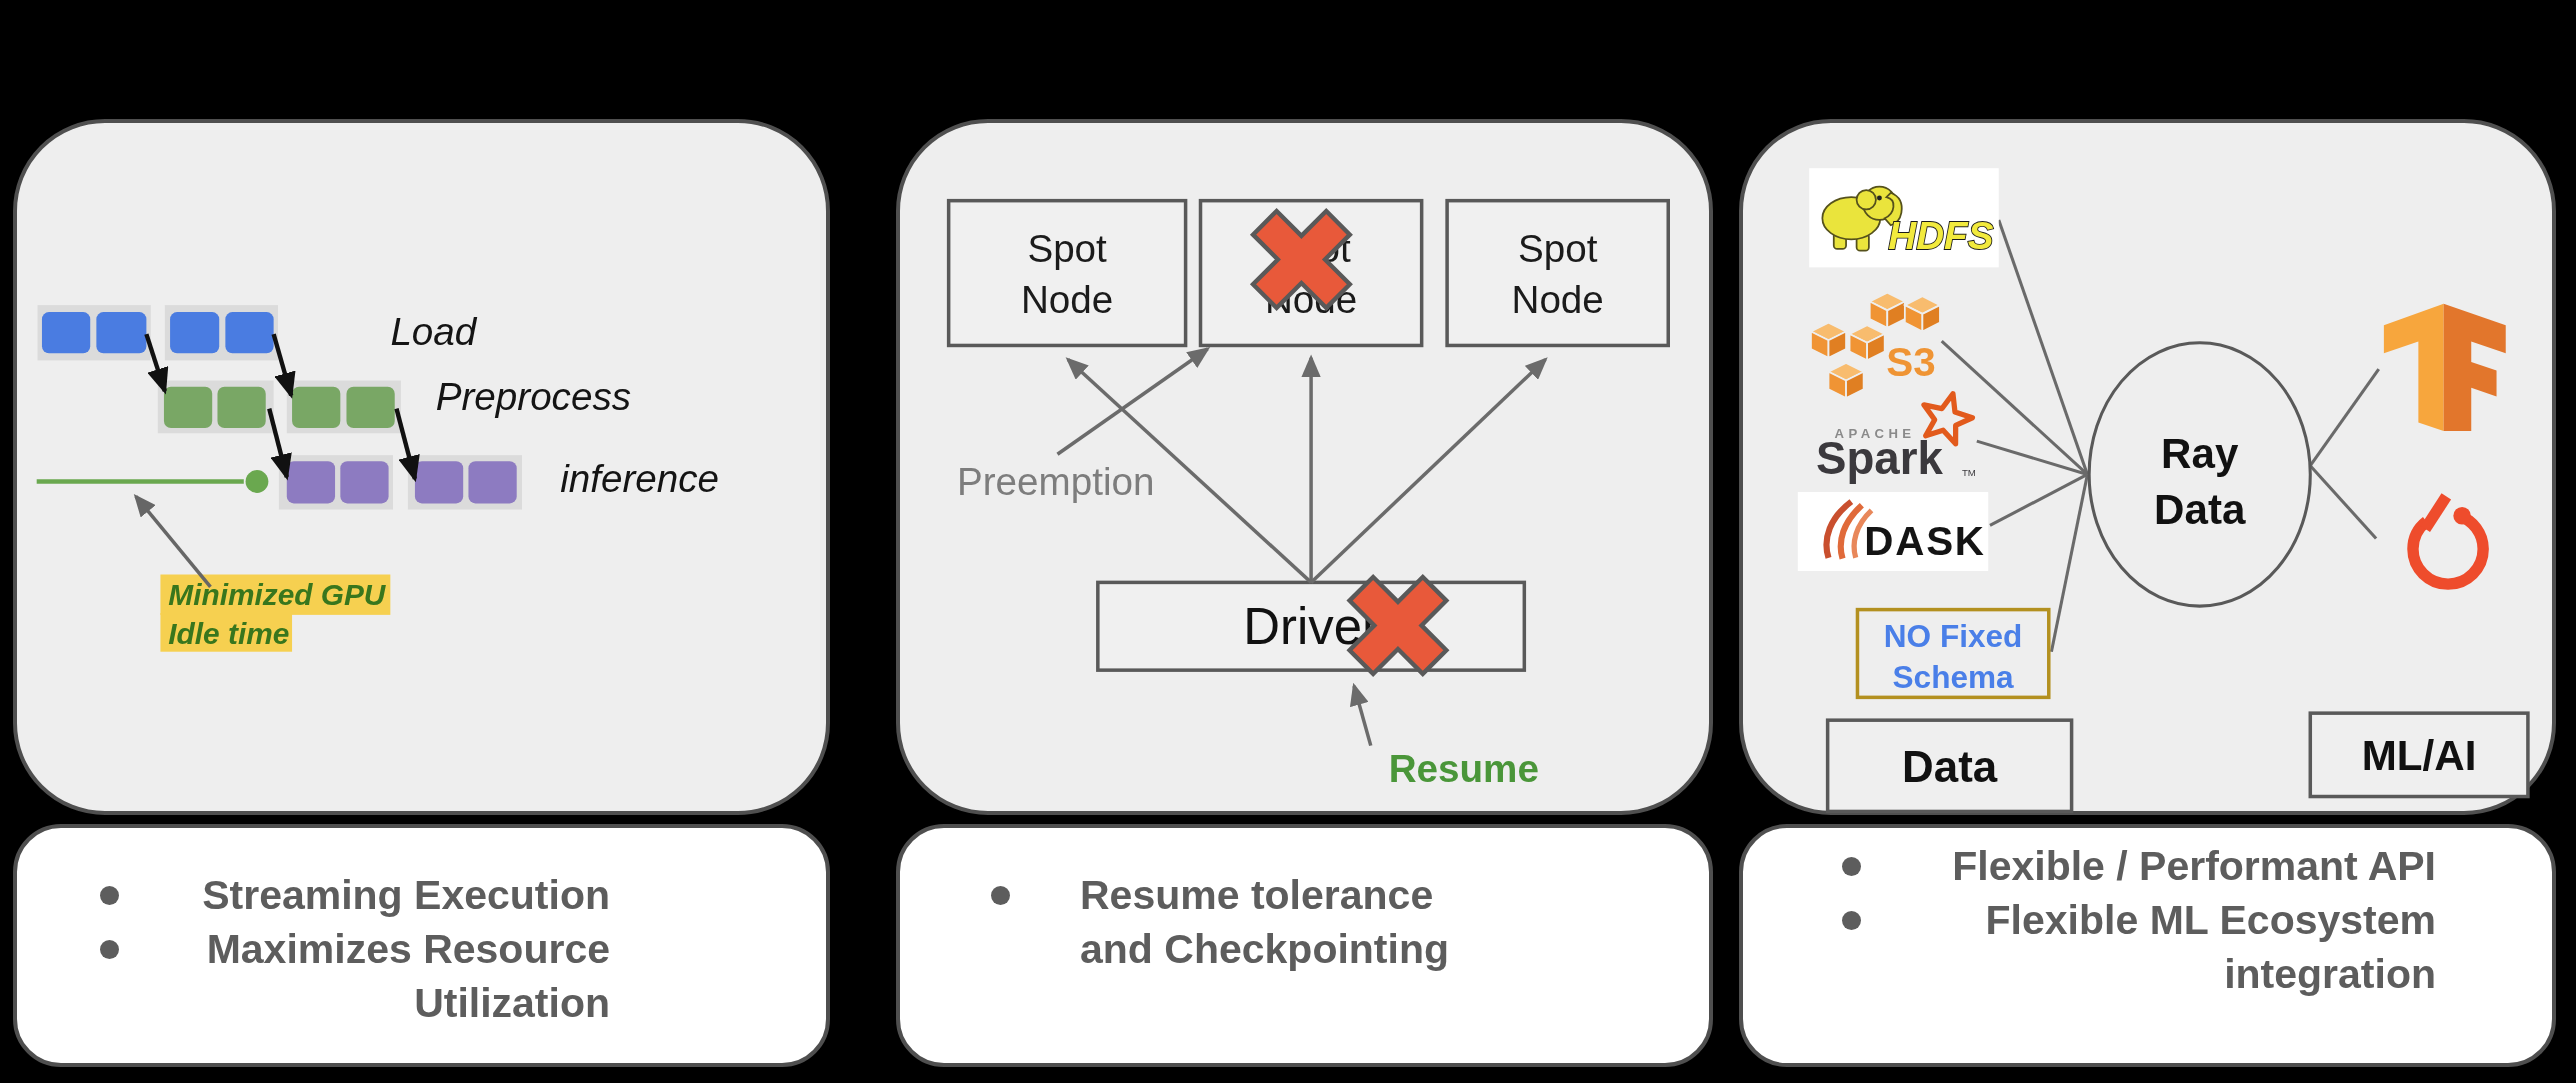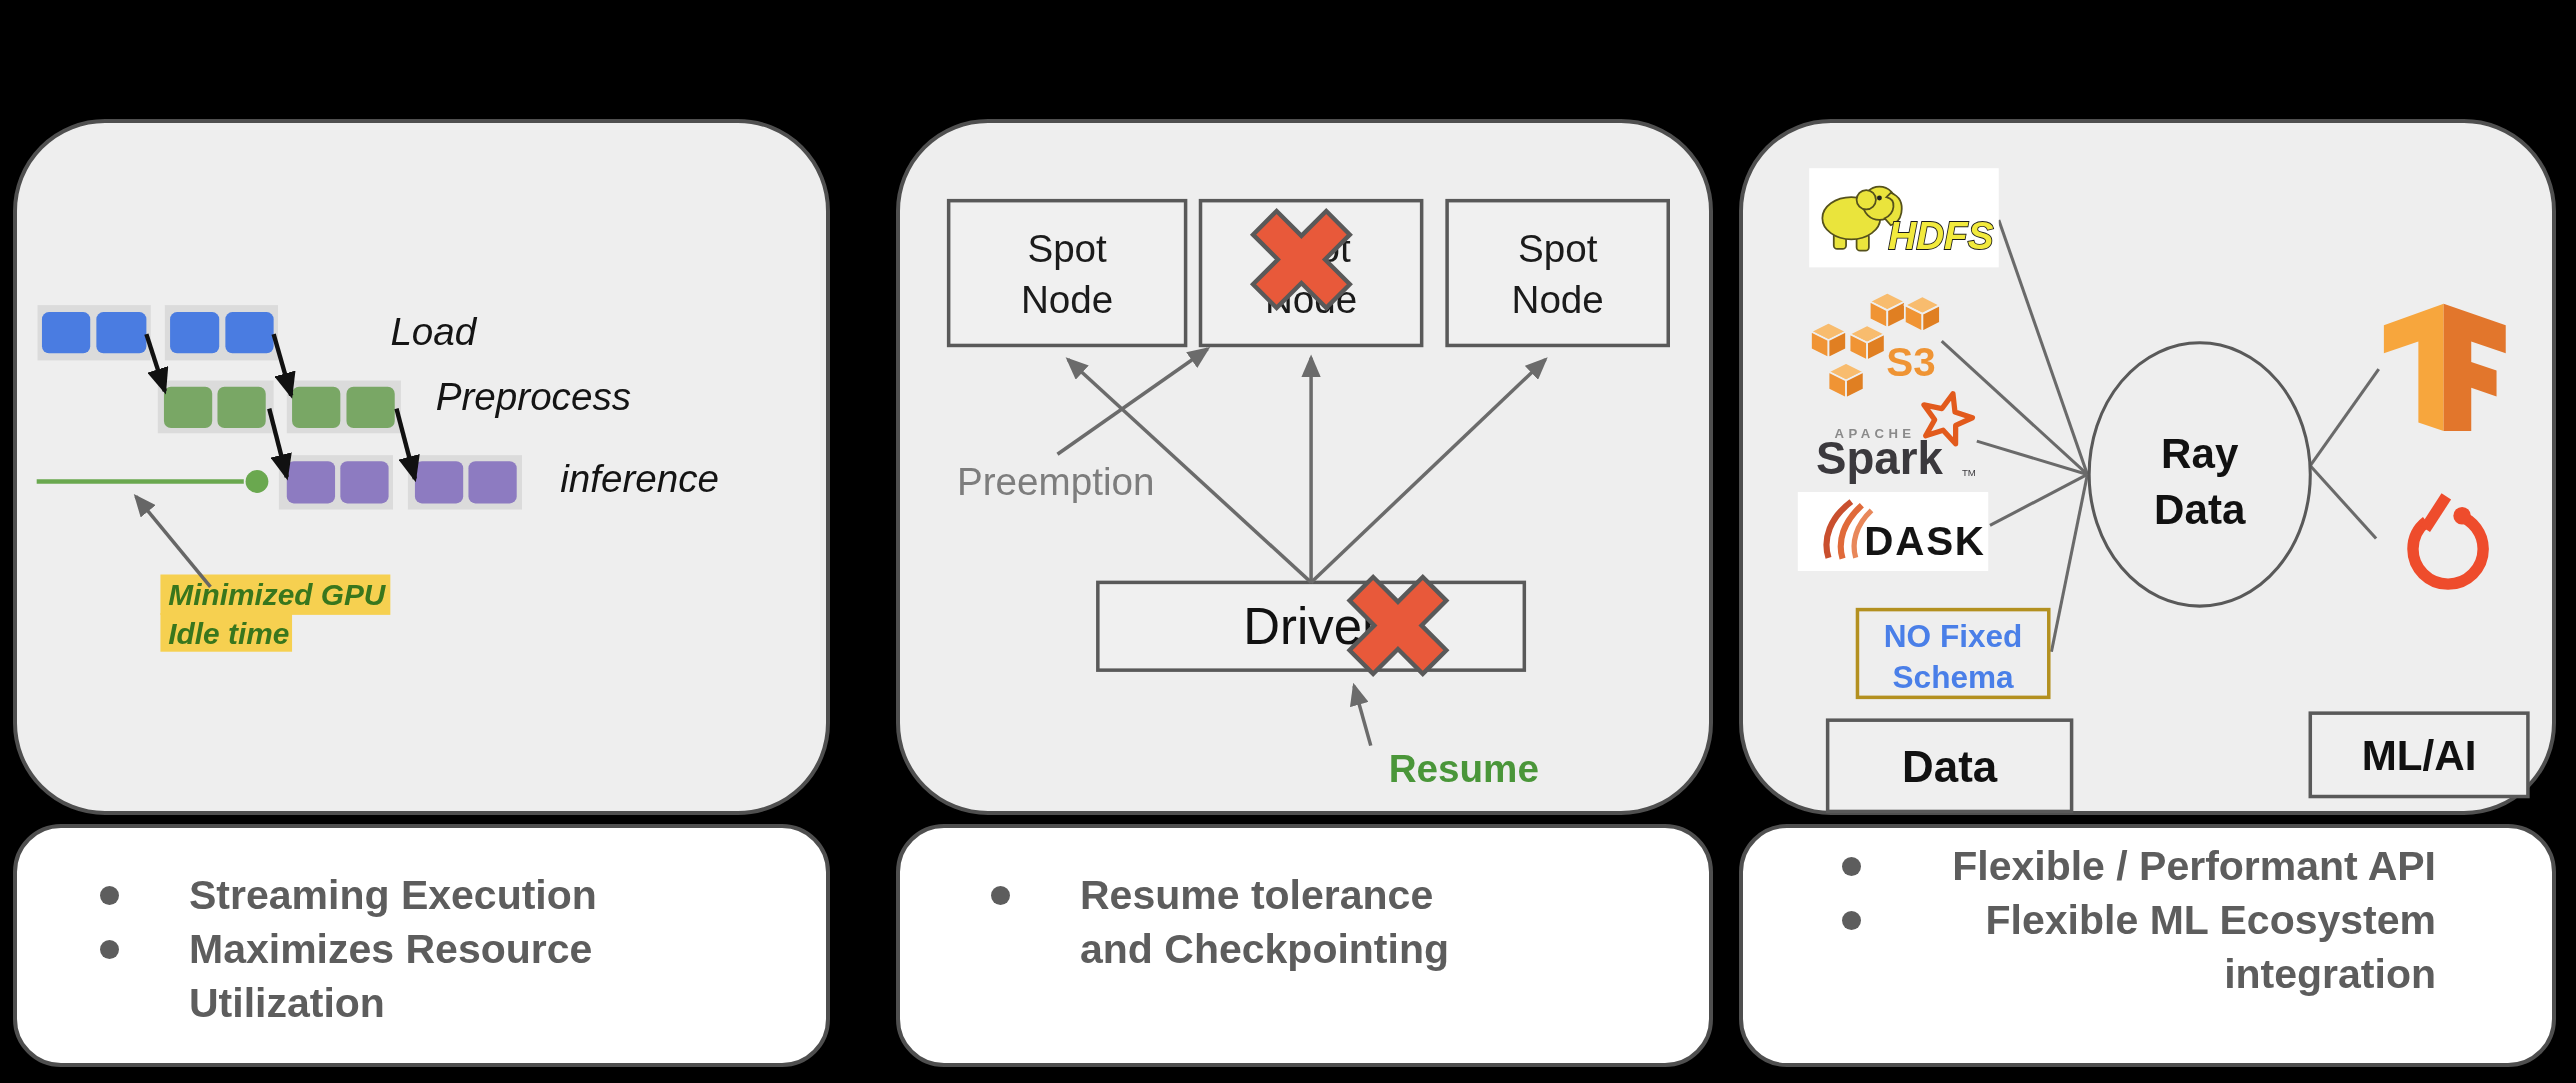--- a/index.html
+++ b/index.html
@@ -2,21 +2,21 @@
 <html style="font-size:14px"><head>
 <meta charset="utf-8">
 <style>
   html,body{margin:0;padding:0;background:#000;}
   .stage{position:relative;width:2576px;height:1083px;background:#000;overflow:hidden;
          font-family:"Liberation Sans",sans-serif;}
   .card-gray{position:absolute;top:119px;width:817px;height:696px;background:#eeeeee;
              border:4.4px solid #4f4f4f;border-radius:92px;box-sizing:border-box;}
   .card-white{position:absolute;top:824px;width:817px;height:243px;background:#ffffff;
               border:4.4px solid #4f4f4f;border-radius:48px;box-sizing:border-box;}
-  .c1{left:13px;} .c2{left:876px;margin-left:20px;} .c3{left:1739px;}
+  .c1{left:13px;text-align:right;} .c2{left:876px;margin-left:20px;} .c3{left:1739px;}
   .card-gray svg{position:absolute;left:-4.4px;top:-4.4px;}
   ul.bullets{position:absolute;margin:0;padding:0;list-style:none;}
   ul.bullets li{position:relative;font-size:41px;font-weight:700;color:#5d5d5d;
                 line-height:54px;margin:0;}
   ul.bullets li::before{content:"";position:absolute;left:-89px;top:17.6px;width:19.3px;height:19.3px;
                 border-radius:50%;background:#5d5d5d;}
   .b1{top:40px;left:172px;} .b1 li{width:421px;}
   .b2{top:40px;left:180px;} .b2 li{width:413px;}
   .b3{top:11.4px;left:188px;} .b3 li{width:505px;text-align:right;}
   svg text{font-family:"Liberation Sans",sans-serif;}

